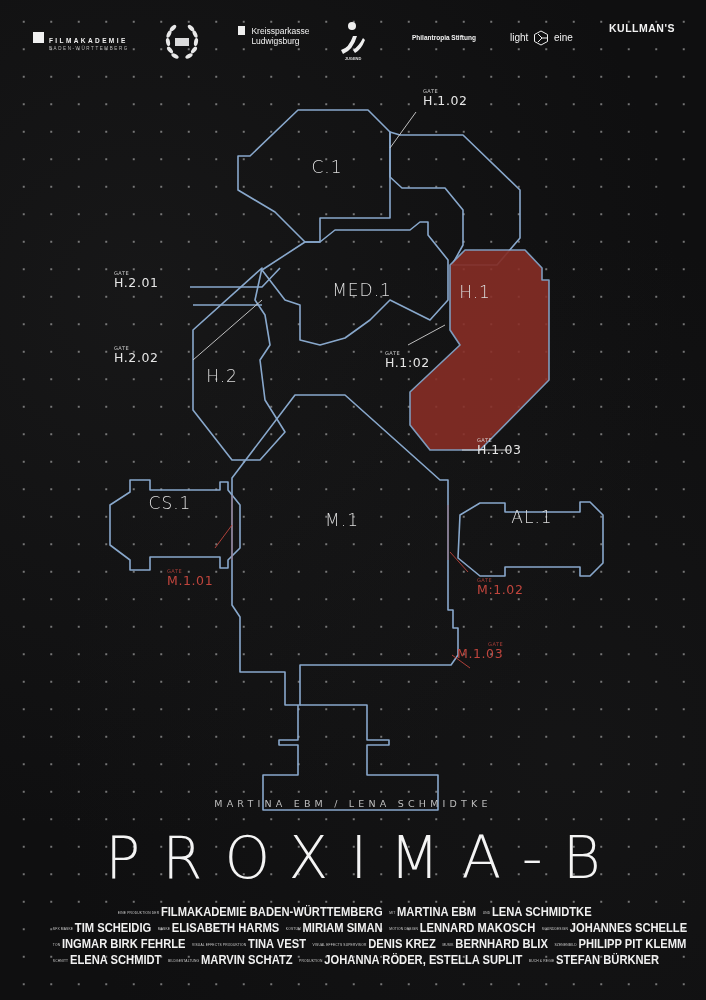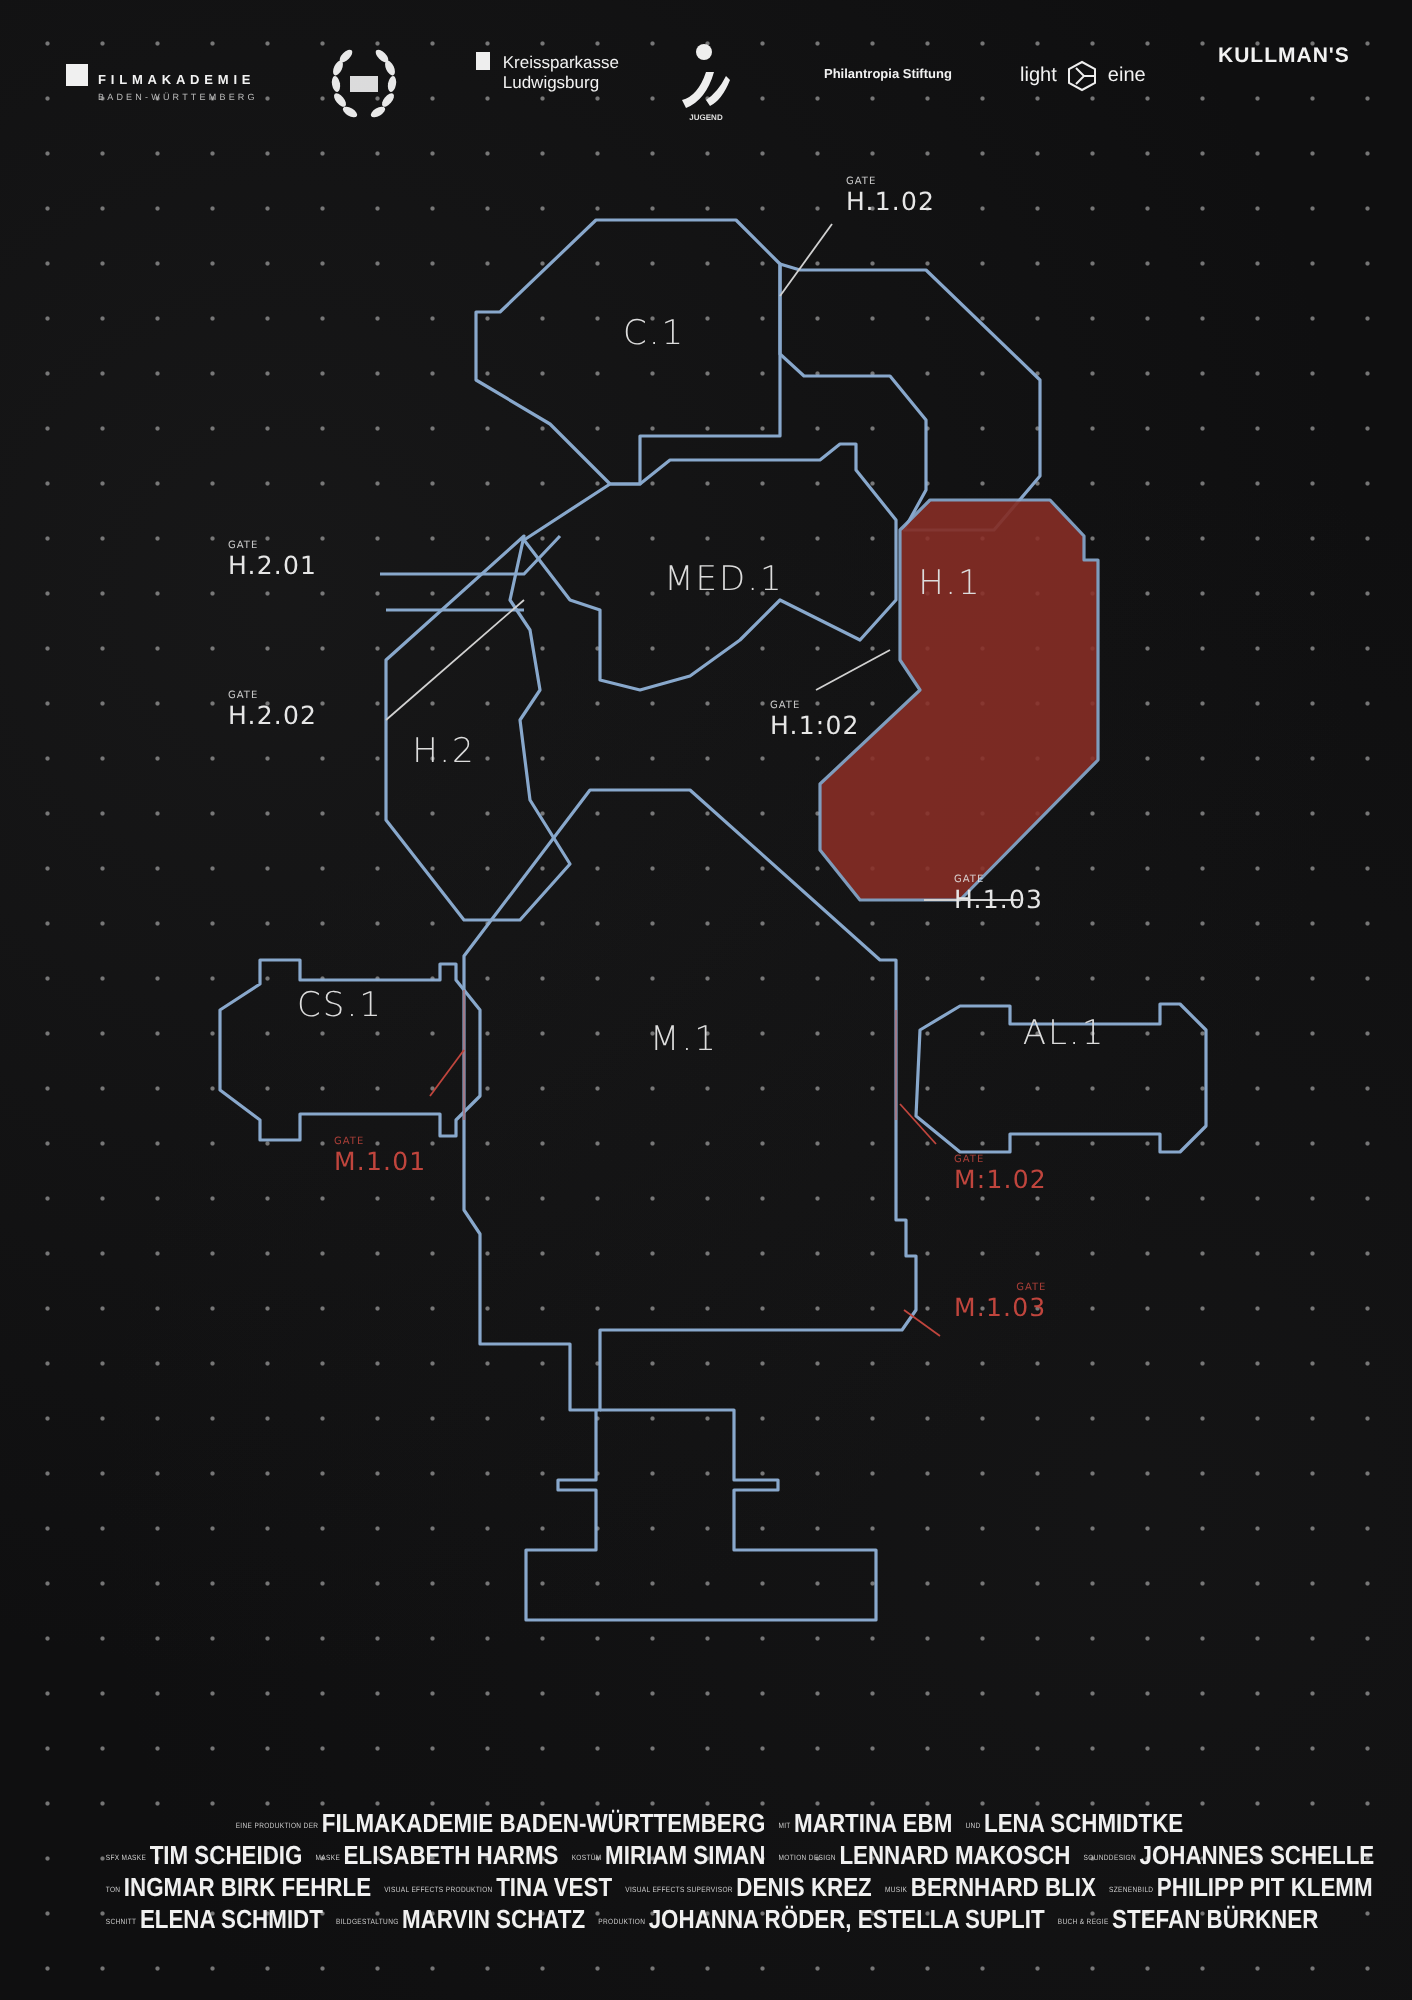--- a/index.html
+++ b/index.html
@@ -167,25 +167,27 @@
     <span class="v">H.1.03</span>
   </div>
   <div class="gate red" style="left:167px;top:568px;">
     <span class="k">GATE</span>
     <span class="v">M.1.01</span>
   </div>
   <div class="gate red" style="left:477px;top:577px;">
     <span class="k">GATE</span>
     <span class="v">M:1.02</span>
   </div>
-  <div class="gate red" style="left:477px;top:641px;text-align:right;">
+  <div class="gate red" style="left:457px;top:641px;text-align:right;">
     <span class="k">GATE</span>
     <span class="v">M.1.03</span>
   </div>
 
+  <div id="cast">MARTINA EBM / LENA SCHMIDTKE</div>
+  <div id="title">PROXIMA-B</div>
 
   <div class="credits">
     <div class="credit-line" style="top:905px;">
       <span class="role">eine Produktion der</span><span>FILMAKADEMIE BADEN-WÜRTTEMBERG</span>
       <span class="role">mit</span><span>MARTINA EBM</span>
       <span class="role">und</span><span>LENA SCHMIDTKE</span>
     </div>
     <div class="credit-line" style="top:921px;">
       <span class="role">SFX Maske</span><span>TIM SCHEIDIG</span>
       <span class="role">Maske</span><span>ELISABETH HARMS</span>

